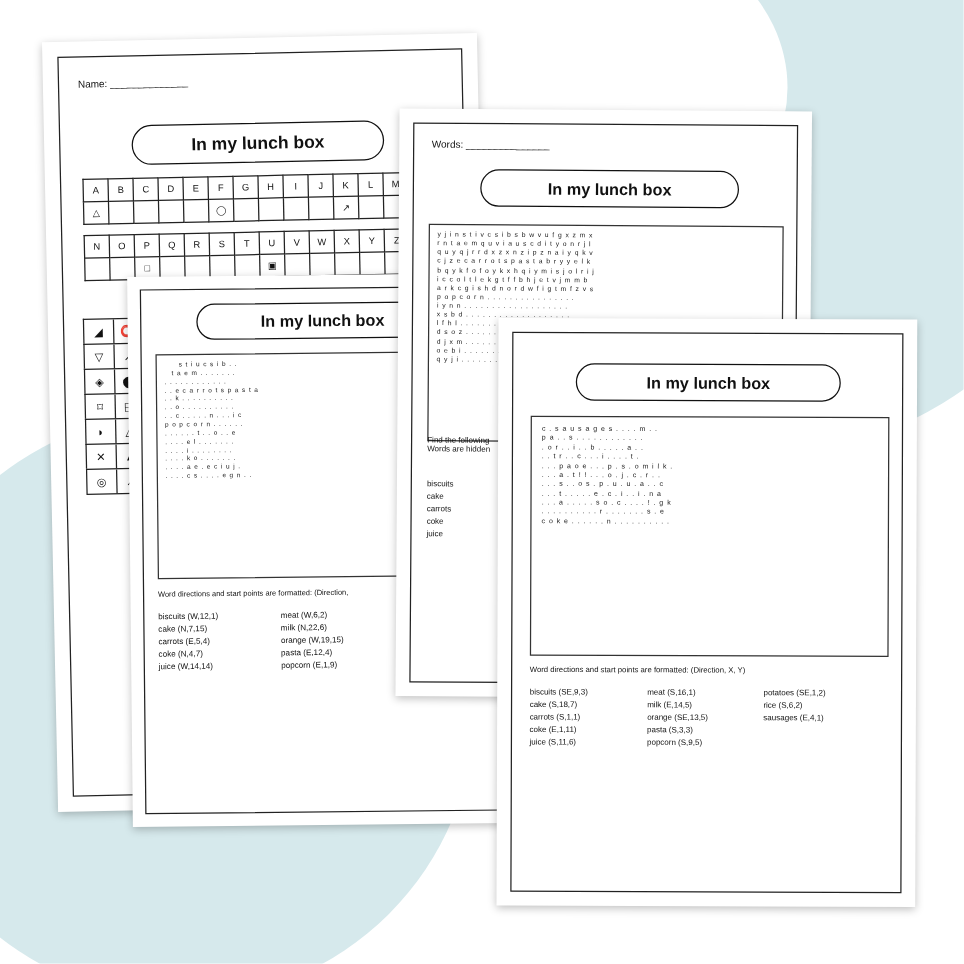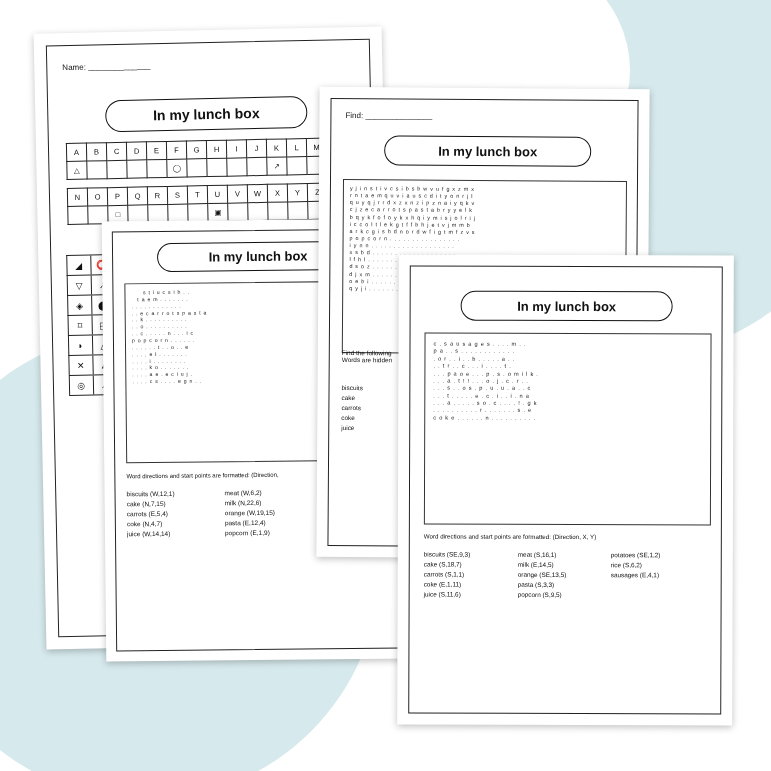--- a/index.html
+++ b/index.html
@@ -231,21 +231,21 @@
   <div class="wordcol" style="left:120px;top:268px;font-size:6.5px;">meat (W,6,2)
 milk (N,22,6)
 orange (W,19,15)
 pasta (E,12,4)
 popcorn (E,1,9)</div>
 </div>
 
 <div class="sheet" style="left:318px;top:88px;width:330px;height:470px;transform:rotate(0.4deg);">
   <div class="inner-border" style="left:11px;top:11px;right:11px;bottom:11px;"></div>
 
-  <div class="name-line" style="left:26px;top:24px;">Find: _______________</div>
+  <div class="name-line" style="left:26px;top:24px;">Words: _______________</div>
 
   <div class="title-pill" style="left:65px;top:48px;width:205px;height:28px;font-size:13px;">
     <span>In my lunch box</span>
   </div>
 
   <div class="grid-box" style="left:24px;top:92px;width:282px;height:172px;">
     <div class="letters" style="left:6px;top:5px;font-size:5.4px;">y  j  i  n  s  t  i  v  c  s  i  b  s  b  w  v  u  f  g  x  z  m  x
 r  n  t  a  e  m  q  u  v  i  a  u  s  c  d  i  t  y  o  n  r  j  l
 q  u  y  q  j  r  r  d  x  z  x  n  z  i  p  z  n  a  i  y  q  k  v
 c  j  z  e  c  a  r  r  o  t  s  p  a  s  t  a  b  r  y  y  e  l  k

